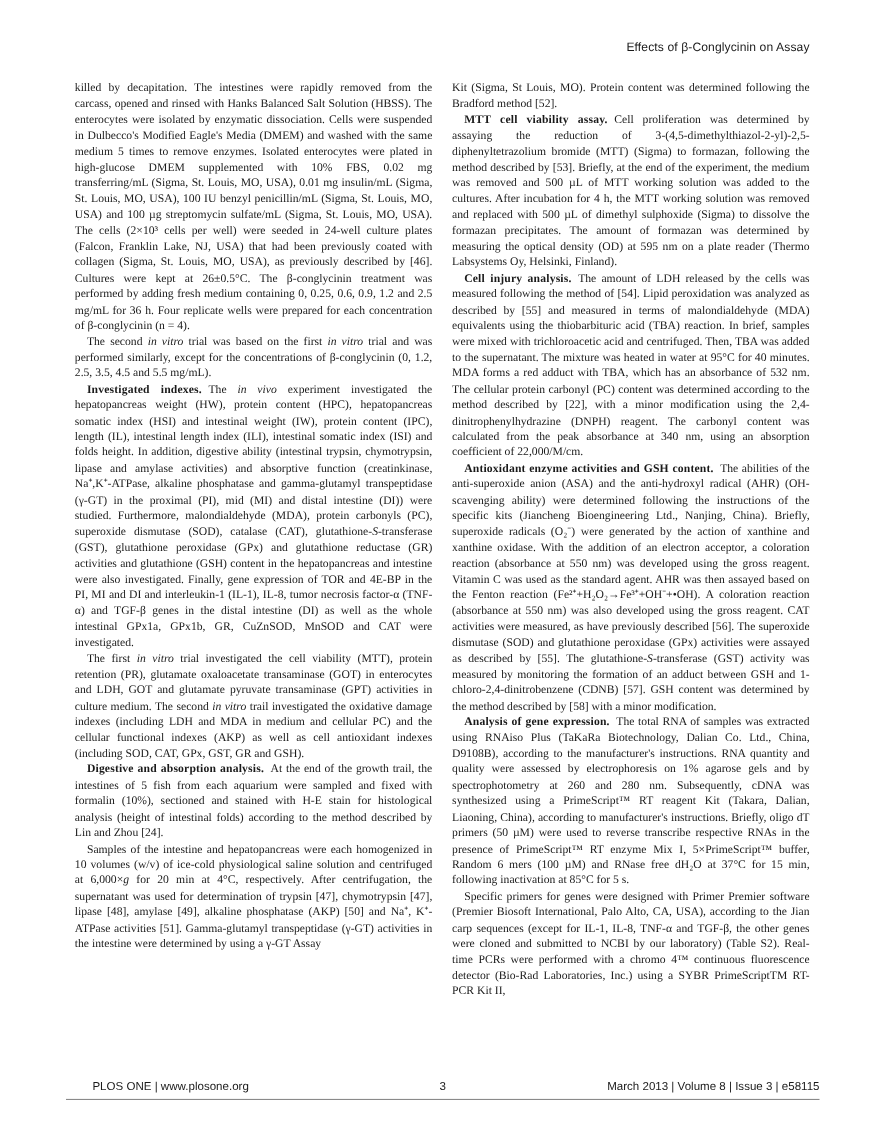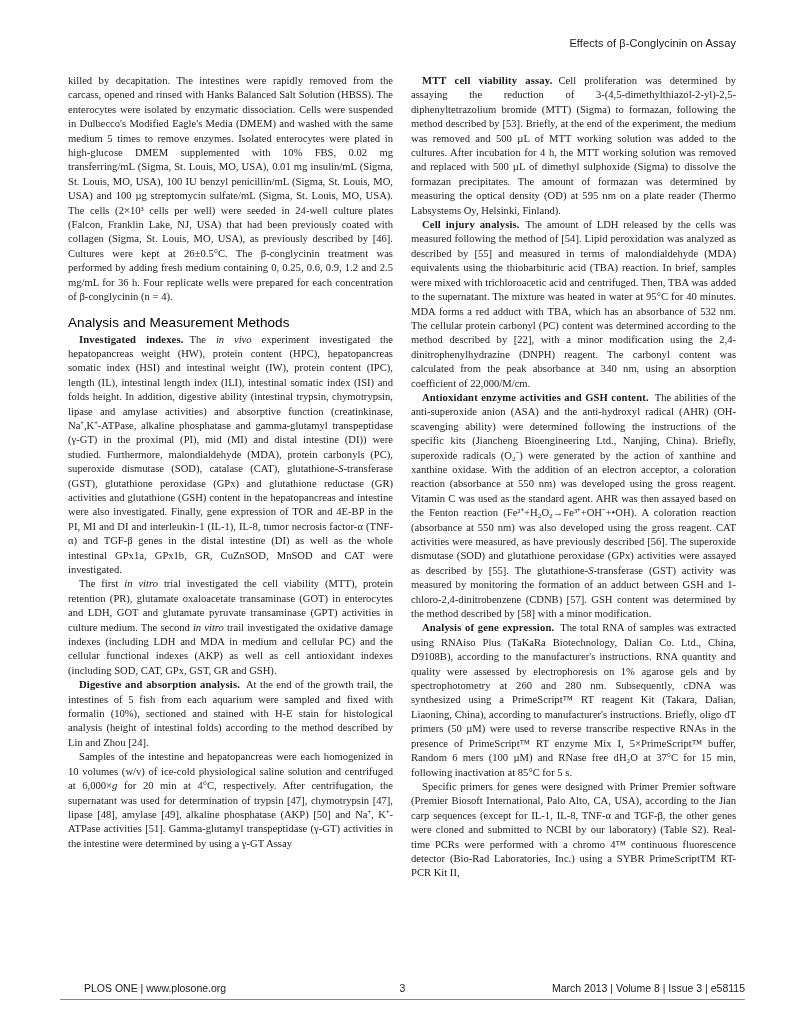--- a/index.html
+++ b/index.html
@@ -54,30 +54,31 @@
 <body>
 
 <div class="page">
 
   <div class="running-head">Effects of β-Conglycinin on Assay</div>
 
   <div class="columns">
 
     <div class="col">
       <p class="bp">killed by decapitation. The intestines were rapidly removed from the carcass, opened and rinsed with Hanks Balanced Salt Solution (HBSS). The enterocytes were isolated by enzymatic dissociation. Cells were suspended in Dulbecco's Modified Eagle's Media (DMEM) and washed with the same medium 5 times to remove enzymes. Isolated enterocytes were plated in high-glucose DMEM supplemented with 10% FBS, 0.02 mg transferring/mL (Sigma, St. Louis, MO, USA), 0.01 mg insulin/mL (Sigma, St. Louis, MO, USA), 100 IU benzyl penicillin/mL (Sigma, St. Louis, MO, USA) and 100 µg streptomycin sulfate/mL (Sigma, St. Louis, MO, USA). The cells (2×10³ cells per well) were seeded in 24-well culture plates (Falcon, Franklin Lake, NJ, USA) that had been previously coated with collagen (Sigma, St. Louis, MO, USA), as previously described by [46]. Cultures were kept at 26±0.5°C. The β-conglycinin treatment was performed by adding fresh medium containing 0, 0.25, 0.6, 0.9, 1.2 and 2.5 mg/mL for 36 h. Four replicate wells were prepared for each concentration of β-conglycinin (n = 4).</p>
+      <p class="bp indent">The second <i>in vitro</i> trial was based on the first <i>in vitro</i> trial and was performed similarly, except for the concentrations of β-conglycinin (0, 1.2, 2.5, 3.5, 4.5 and 5.5 mg/mL).</p>
 
-      <h2 class="sec">Analysis and Measurement Methods</h2>
 
       <p class="bp indent"><b class="lead">Investigated indexes.</b><span>The <i>in vivo</i> experiment investigated the hepatopancreas weight (HW), protein content (HPC), hepatopancreas somatic index (HSI) and intestinal weight (IW), protein content (IPC), length (IL), intestinal length index (ILI), intestinal somatic index (ISI) and folds height. In addition, digestive ability (intestinal trypsin, chymotrypsin, lipase and amylase activities) and absorptive function (creatinkinase, Na⁺,K⁺-ATPase, alkaline phosphatase and gamma-glutamyl transpeptidase (γ-GT) in the proximal (PI), mid (MI) and distal intestine (DI)) were studied. Furthermore, malondialdehyde (MDA), protein carbonyls (PC), superoxide dismutase (SOD), catalase (CAT), glutathione-<i>S</i>-transferase (GST), glutathione peroxidase (GPx) and glutathione reductase (GR) activities and glutathione (GSH) content in the hepatopancreas and intestine were also investigated. Finally, gene expression of TOR and 4E-BP in the PI, MI and DI and interleukin-1 (IL-1), IL-8, tumor necrosis factor-α (TNF-α) and TGF-β genes in the distal intestine (DI) as well as the whole intestinal GPx1a, GPx1b, GR, CuZnSOD, MnSOD and CAT were investigated.</span></p>
       <p class="bp indent">The first <i>in vitro</i> trial investigated the cell viability (MTT), protein retention (PR), glutamate oxaloacetate transaminase (GOT) in enterocytes and LDH, GOT and glutamate pyruvate transaminase (GPT) activities in culture medium. The second <i>in vitro</i> trail investigated the oxidative damage indexes (including LDH and MDA in medium and cellular PC) and the cellular functional indexes (AKP) as well as cell antioxidant indexes (including SOD, CAT, GPx, GST, GR and GSH).</p>
       <p class="bp indent"><b class="lead">Digestive and absorption analysis.</b><span>At the end of the growth trail, the intestines of 5 fish from each aquarium were sampled and fixed with formalin (10%), sectioned and stained with H-E stain for histological analysis (height of intestinal folds) according to the method described by Lin and Zhou [24].</span></p>
       <p class="bp indent">Samples of the intestine and hepatopancreas were each homogenized in 10 volumes (w/v) of ice-cold physiological saline solution and centrifuged at 6,000×<i>g</i> for 20 min at 4°C, respectively. After centrifugation, the supernatant was used for determination of trypsin [47], chymotrypsin [47], lipase [48], amylase [49], alkaline phosphatase (AKP) [50] and Na⁺, K⁺-ATPase activities [51]. Gamma-glutamyl transpeptidase (γ-GT) activities in the intestine were determined by using a γ-GT Assay</p>
     </div>
 
     <div class="col">
+      <p class="bp">Kit (Sigma, St Louis, MO). Protein content was determined following the Bradford method [52].</p>
       <p class="bp indent"><b class="lead">MTT cell viability assay.</b><span>Cell proliferation was determined by assaying the reduction of 3-(4,5-dimethylthiazol-2-yl)-2,5-diphenyltetrazolium bromide (MTT) (Sigma) to formazan, following the method described by [53]. Briefly, at the end of the experiment, the medium was removed and 500 µL of MTT working solution was added to the cultures. After incubation for 4 h, the MTT working solution was removed and replaced with 500 µL of dimethyl sulphoxide (Sigma) to dissolve the formazan precipitates. The amount of formazan was determined by measuring the optical density (OD) at 595 nm on a plate reader (Thermo Labsystems Oy, Helsinki, Finland).</span></p>
       <p class="bp indent"><b class="lead">Cell injury analysis.</b><span>The amount of LDH released by the cells was measured following the method of [54]. Lipid peroxidation was analyzed as described by [55] and measured in terms of malondialdehyde (MDA) equivalents using the thiobarbituric acid (TBA) reaction. In brief, samples were mixed with trichloroacetic acid and centrifuged. Then, TBA was added to the supernatant. The mixture was heated in water at 95°C for 40 minutes. MDA forms a red adduct with TBA, which has an absorbance of 532 nm. The cellular protein carbonyl (PC) content was determined according to the method described by [22], with a minor modification using the 2,4-dinitrophenylhydrazine (DNPH) reagent. The carbonyl content was calculated from the peak absorbance at 340 nm, using an absorption coefficient of 22,000/M/cm.</span></p>
       <p class="bp indent"><b class="lead">Antioxidant enzyme activities and GSH content.</b><span>The abilities of the anti-superoxide anion (ASA) and the anti-hydroxyl radical (AHR) (OH-scavenging ability) were determined following the instructions of the specific kits (Jiancheng Bioengineering Ltd., Nanjing, China). Briefly, superoxide radicals (O₂⁻) were generated by the action of xanthine and xanthine oxidase. With the addition of an electron acceptor, a coloration reaction (absorbance at 550 nm) was developed using the gross reagent. Vitamin C was used as the standard agent. AHR was then assayed based on the Fenton reaction (Fe²⁺+H₂O₂→Fe³⁺+OH⁻+•OH). A coloration reaction (absorbance at 550 nm) was also developed using the gross reagent. CAT activities were measured, as have previously described [56]. The superoxide dismutase (SOD) and glutathione peroxidase (GPx) activities were assayed as described by [55]. The glutathione-<i>S</i>-transferase (GST) activity was measured by monitoring the formation of an adduct between GSH and 1-chloro-2,4-dinitrobenzene (CDNB) [57]. GSH content was determined by the method described by [58] with a minor modification.</span></p>
       <p class="bp indent"><b class="lead">Analysis of gene expression.</b><span>The total RNA of samples was extracted using RNAiso Plus (TaKaRa Biotechnology, Dalian Co. Ltd., China, D9108B), according to the manufacturer's instructions. RNA quantity and quality were assessed by electrophoresis on 1% agarose gels and by spectrophotometry at 260 and 280 nm. Subsequently, cDNA was synthesized using a PrimeScript™ RT reagent Kit (Takara, Dalian, Liaoning, China), according to manufacturer's instructions. Briefly, oligo dT primers (50 µM) were used to reverse transcribe respective RNAs in the presence of PrimeScript™ RT enzyme Mix I, 5×PrimeScript™ buffer, Random 6 mers (100 µM) and RNase free dH₂O at 37°C for 15 min, following inactivation at 85°C for 5 s.</span></p>
       <p class="bp indent">Specific primers for genes were designed with Primer Premier software (Premier Biosoft International, Palo Alto, CA, USA), according to the Jian carp sequences (except for IL-1, IL-8, TNF-α and TGF-β, the other genes were cloned and submitted to NCBI by our laboratory) (Table S2). Real-time PCRs were performed with a chromo 4™ continuous fluorescence detector (Bio-Rad Laboratories, Inc.) using a SYBR PrimeScriptTM RT-PCR Kit II,</p>
     </div>
 
   </div>
 
   <div class="footer">

